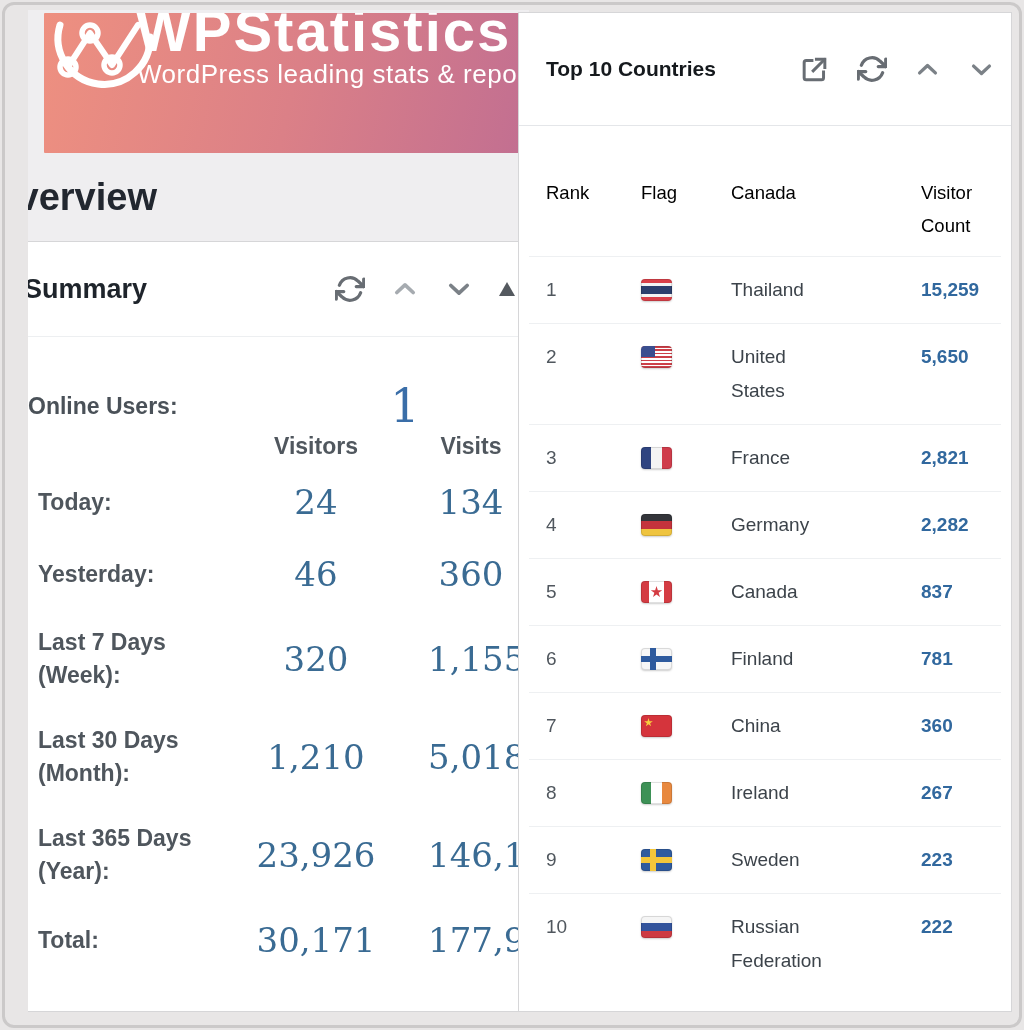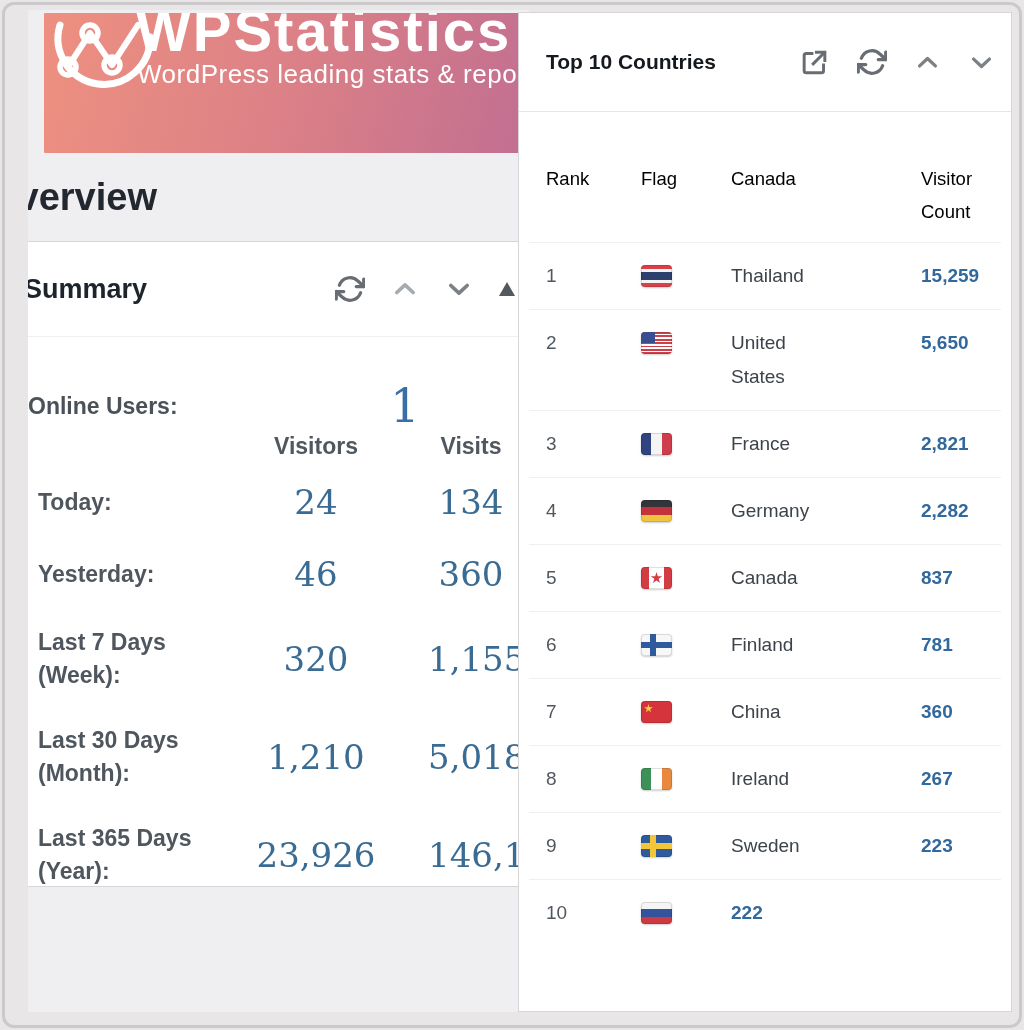--- a/index.html
+++ b/index.html
@@ -43,21 +43,21 @@
     position:absolute; left:0; top:143px; width:100%; height:88px;
     display:flex; align-items:center;
   }
   .overview-title {
     font-size:38px; font-weight:700; color:#222730; margin-left:-40px;
     white-space:nowrap;
   }
 
   
   .summary-card {
-    position:absolute; left:0; top:231px; width:500px; height:646px;
+    position:absolute; left:0; top:231px; width:500px; height:771px;
     background:#fff; border:1px solid #d6d6d8; border-left:none;
     overflow:hidden;
   }
   .sum-header {
     height:95px; display:flex; align-items:center;
     padding-left:13px; border-bottom:1px solid #edeff1;
   }
   .sum-title { font-size:27px; font-weight:700; color:#1e242b; margin-left:-17px; white-space:nowrap; }
   .sum-icons { margin-left:auto; display:flex; align-items:center; gap:26px; padding-right:12px; }
   .icon-btn { display:inline-flex; align-items:center; cursor:pointer; background:none; border:none; padding:0; }
@@ -81,21 +81,21 @@
     color:var(--summary-number-color,#3a6b93);
     text-align:center; white-space:nowrap;
   }
 
   
   .right-card {
     position:absolute; left:518px; top:12px; width:494px; height:1000px;
     background:#fff; border:1px solid #d6d6d8; overflow:hidden;
   }
   .rc-header {
-    height:99px; display:flex; align-items:center;
+    height:113px; display:flex; align-items:center;
     padding:0 16px 0 27px; border-bottom:1px solid #e4e6e9;
   }
   .rc-title { font-size:21px; font-weight:700; color:#15191d; white-space:nowrap; }
   .rc-icons { margin-left:auto; display:flex; align-items:center; gap:27px; }
   .rc-table { margin:0 10px; }
   .rc-grid { display:grid; grid-template-columns:95px 90px 190px 1fr; padding-left:17px; align-items:start; }
   .rc-headrow { margin-top:50px; padding-bottom:14px; border-bottom:1px solid #eef0f2; }
   .rc-h { font-size:18.5px; font-weight:400; color:#000000; line-height:33px; }
   .rc-h .wrapbox { display:inline-block; width:80px; }
   .rc-row { padding:16px 0 16px 17px; border-bottom:1px solid #eef0f2; }
@@ -325,18 +325,19 @@
     </div>
     <div class="rc-grid rc-row">
       <span class="rank">9</span>
       <span class="flag" data-flag="sweden"></span>
       <span><span class="country">Sweden</span></span>
       <span class="cnt">223</span>
     </div>
     <div class="rc-grid rc-row">
       <span class="rank">10</span>
       <span class="flag" data-flag="russia"></span>
+      <span><span class="country">Russian Federation</span></span>
       <span class="cnt">222</span>
     </div>
   </div>
 </div>
 
 <div class="frame"></div>
 
 </body></html>

